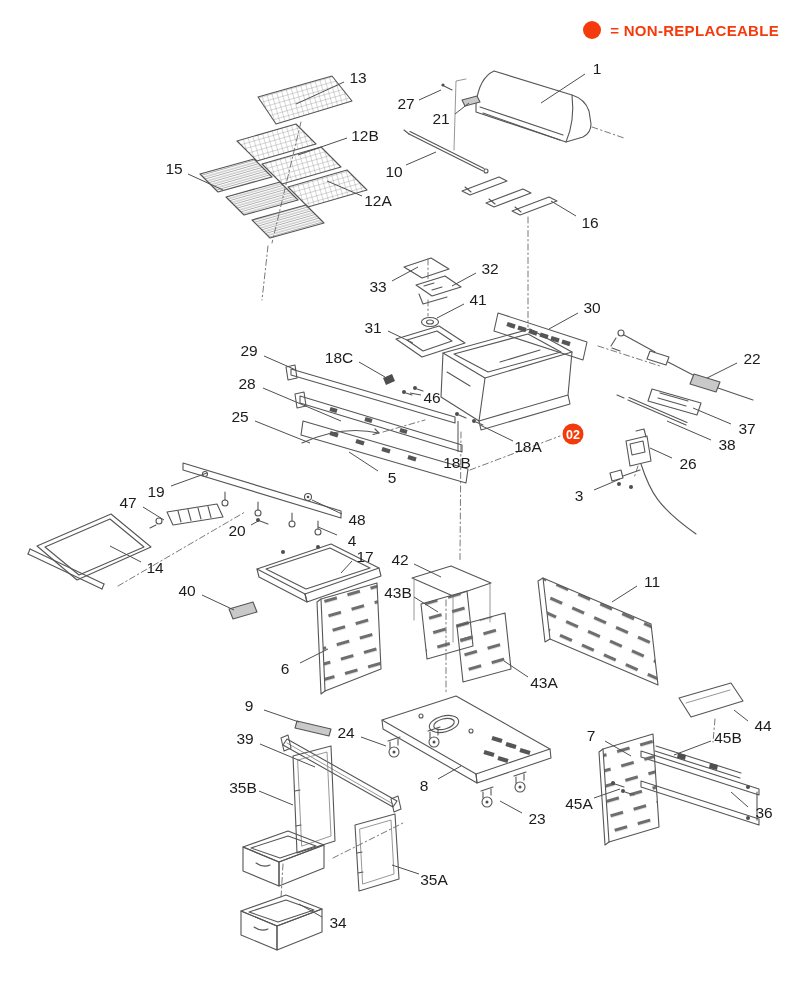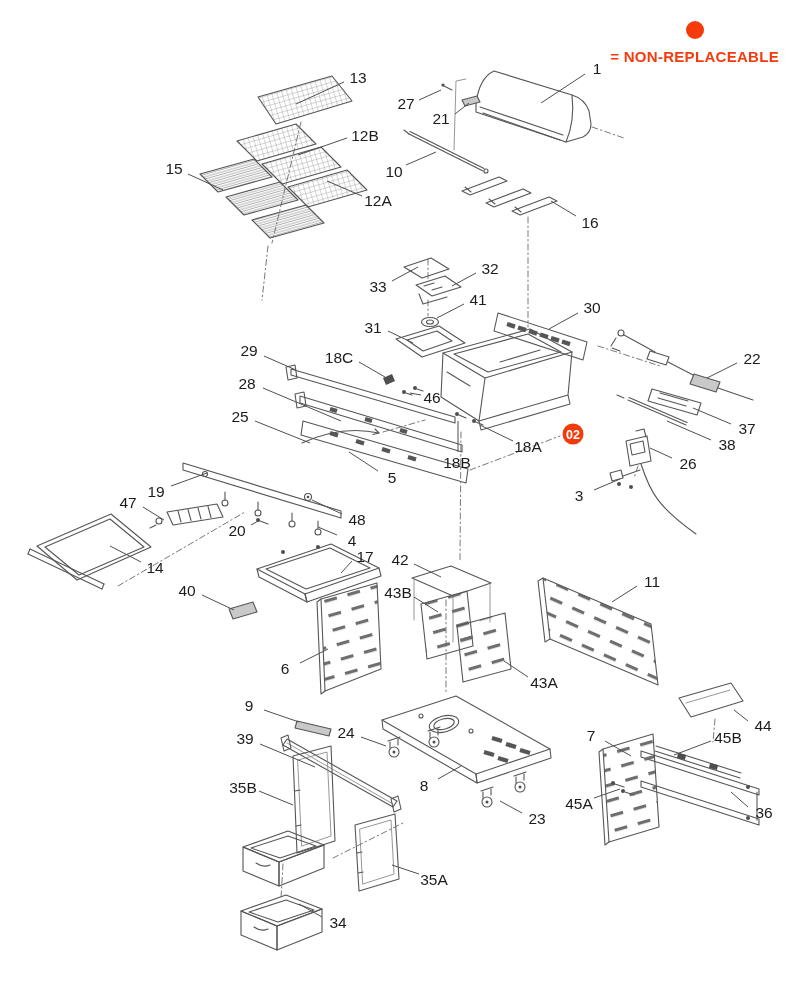--- a/index.html
+++ b/index.html
@@ -1,18 +1,18 @@
 <!DOCTYPE html>
 <html><head>
 <meta charset="utf-8">
 <style>
   html,body { margin:0; padding:0; background:#ffffff; }
   .page { position:relative; width:798px; height:1007px; background:#ffffff; overflow:hidden;
           font-family:"Liberation Sans", sans-serif; }
-  .legend { position:absolute; top:21px; right:19px; display:flex; align-items:center; gap:9px;flex-direction:column; }
+  .legend { position:absolute; top:21px; right:19px; display:flex; align-items:center; gap:9px; }
   .legend .dot { width:18px; height:18px; border-radius:50%; background:#f53a0c; }
   .legend .legend-text { font-weight:bold; font-size:15px; letter-spacing:0.3px; color:#f53a0c; white-space:nowrap; }
   svg.diagram { position:absolute; left:0; top:0; }
   .part-label { font-family:"Liberation Sans", sans-serif; font-size:15.5px; fill:#1c1c1c; }
   .marker-label { font-family:"Liberation Sans", sans-serif; font-size:12.5px; font-weight:bold; fill:#ffffff; }
   .leader { stroke:#4f4f4f; stroke-width:1; }
   .dd { stroke:#6a6a6a; stroke-width:0.9; stroke-dasharray:6 3 1.5 3; fill:none; }
   .lt { stroke:#8b8b8b; stroke-width:0.9; }
   .solid { fill:#4e4e4e; stroke:none; }
   .shade { fill:#c9c9c9; }

